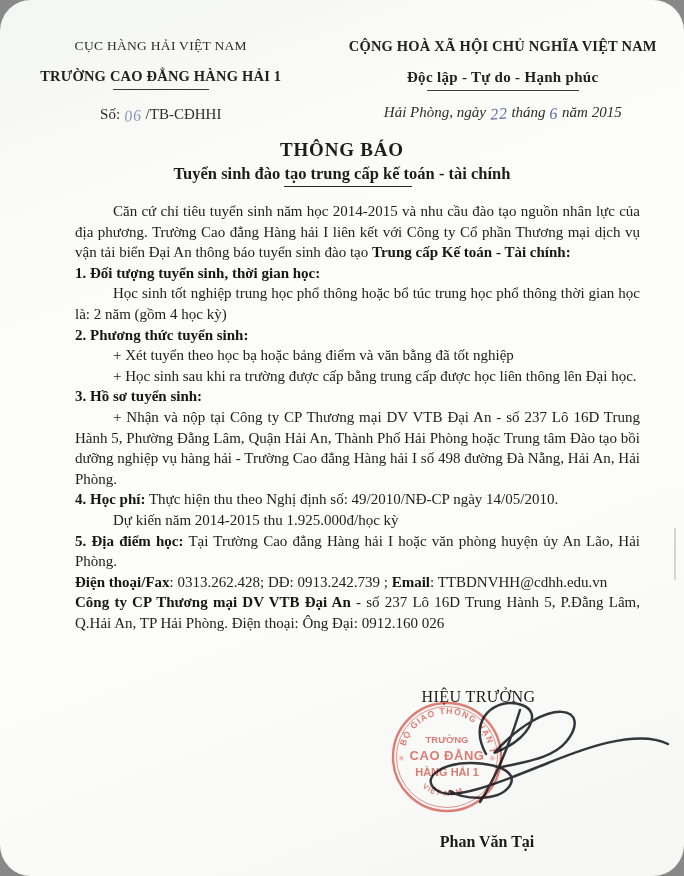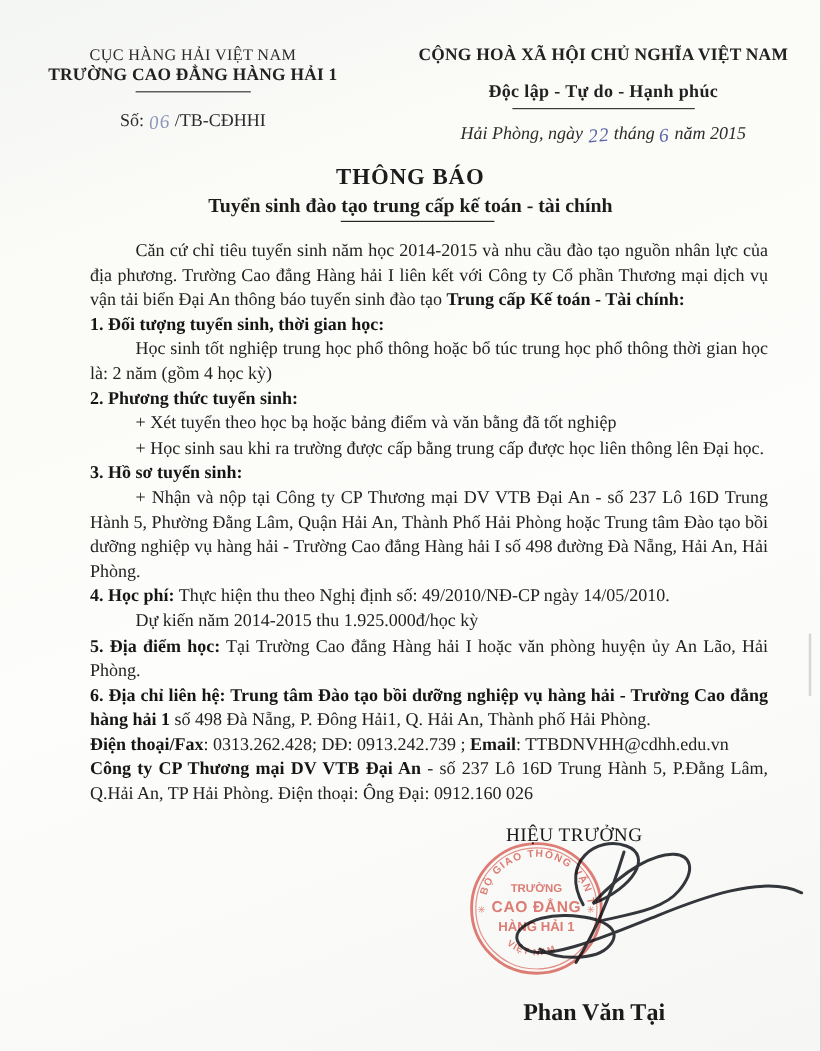--- a/index.html
+++ b/index.html
@@ -5,27 +5,28 @@
   html,body{margin:0;padding:0;background:#888;}
   .page{
     position:relative;
     width:684px;height:876px;
     margin:0 auto;
     background:
       linear-gradient(160deg,#f4f6f3 0%,#fbfbf8 22%,#fdfdfb 55%,#f6f7f4 100%);
     font-family:"Liberation Serif","DejaVu Serif",serif;
     color:#212121;
     overflow:hidden;
+    border-radius:31px;
   }
   
   .hdr{display:flex;padding-top:38px;}
   .hdr-left{width:47%;text-align:center;}
   .hdr-right{width:53%;text-align:center;}
   .h-agency{font-size:13.5px;letter-spacing:.3px;color:#2b2b2b;}
-  .h-school{font-size:14.5px;font-weight:bold;letter-spacing:.2px;margin-top:1px;}
+  .h-school{font-size:14.5px;font-weight:bold;letter-spacing:.2px;margin-top:14px;}
   .h-rule{border-top:1.5px solid #3a3a3a;margin:4px auto 0;}
   .rule-l{width:96px;}
   .rule-r{width:152px;}
   .h-country{font-size:14.5px;font-weight:bold;letter-spacing:.2px;}
   .h-motto{font-size:15px;font-weight:bold;margin-top:14px;letter-spacing:.3px;}
   .h-num{margin-top:15px;font-size:15px;color:#2b2b2b;}
   .h-date{margin-top:12px;font-size:15px;font-style:italic;color:#2b2b2b;}
   .hand{
     display:inline-block;
     font-style:italic;
@@ -41,22 +42,22 @@
   .t-sub{font-size:16.5px;font-weight:bold;margin-top:3px;color:#1c1c1c;}
   .t-underline{width:128px;border-top:1.7px solid #262626;margin:2px auto 0;transform:translateX(6px);}
   
   .content{margin:14px 44px 0 75px;font-size:15px;line-height:20.6px;}
   .p{margin:0;text-align:justify;}
   .ind{text-indent:38px;}
   b{color:#161616;}
   
   .sig-role{position:absolute;top:688px;left:396px;width:165px;text-align:center;
             font-weight:normal;font-size:16px;letter-spacing:.4px;color:#1a1a1a;}
-  .sig-name{position:absolute;top:833px;left:436px;width:150px;
-            font-weight:bold;font-size:20px;color:#1a1a1a;}
+  .sig-name{position:absolute;top:833px;left:412px;width:150px;text-align:center;
+            font-weight:bold;font-size:16px;color:#1a1a1a;}
   .stamp-svg{position:absolute;top:698px;left:388px;width:118px;height:118px;
              mix-blend-mode:multiply;opacity:.88;}
   .sign-svg{position:absolute;top:692px;left:398px;width:275px;height:122px;
             mix-blend-mode:multiply;}
   .artifact{position:absolute;top:528px;right:8px;width:2px;height:52px;
             background:#c3c7c3;opacity:.7;}
 </style>
 </head>
 <body>
 
@@ -100,21 +101,20 @@
     <p class="p ind">+ Học sinh sau khi ra trường được cấp bằng trung cấp được học liên thông lên Đại học.</p>
 
     <p class="p"><b>3. Hồ sơ tuyển sinh:</b></p>
     <p class="p ind">+ Nhận và nộp tại Công ty CP Thương mại DV VTB Đại An - số 237 Lô 16D Trung Hành 5, Phường Đằng Lâm, Quận Hải An, Thành Phố Hải Phòng hoặc Trung tâm Đào tạo bồi dưỡng nghiệp vụ hàng hải - Trường Cao đẳng Hàng hải I số 498 đường Đà Nẵng, Hải An, Hải Phòng.</p>
 
     <p class="p"><b>4. Học phí:</b><span> Thực hiện thu theo Nghị định số: 49/2010/NĐ-CP ngày 14/05/2010.</span></p>
     <p class="p ind">Dự kiến năm 2014-2015 thu 1.925.000đ/học kỳ</p>
 
     <p class="p"><b>5. Địa điểm học:</b><span> Tại Trường Cao đẳng Hàng hải I hoặc văn phòng huyện ủy An Lão, Hải Phòng.</span></p>
 
-    <p class="p"><b>6. Địa chỉ liên hệ: Trung tâm Đào tạo bồi dưỡng nghiệp vụ hàng hải - Trường Cao đẳng hàng hải 1</b><span> số 498 Đà Nẵng, P. Đông Hải1, Q. Hải An, Thành phố Hải Phòng.</span></p>
 
     <p class="p"><b>Điện thoại/Fax</b><span>: 0313.262.428; DĐ: 0913.242.739 ; </span><b>Email</b><span>: TTBDNVHH@cdhh.edu.vn</span></p>
 
     <p class="p"><b>Công ty CP Thương mại DV VTB Đại An</b><span> - số 237 Lô 16D Trung Hành 5, P.Đằng Lâm, Q.Hải An, TP Hải Phòng. Điện thoại: Ông Đại: 0912.160 026</span></p>
   </div>
 
   <div class="sig-role">HIỆU TRƯỞNG</div>
 
   <svg class="stamp-svg" viewBox="0 0 118 118" aria-hidden="true">
     <g fill="none" stroke="#d9534a">

